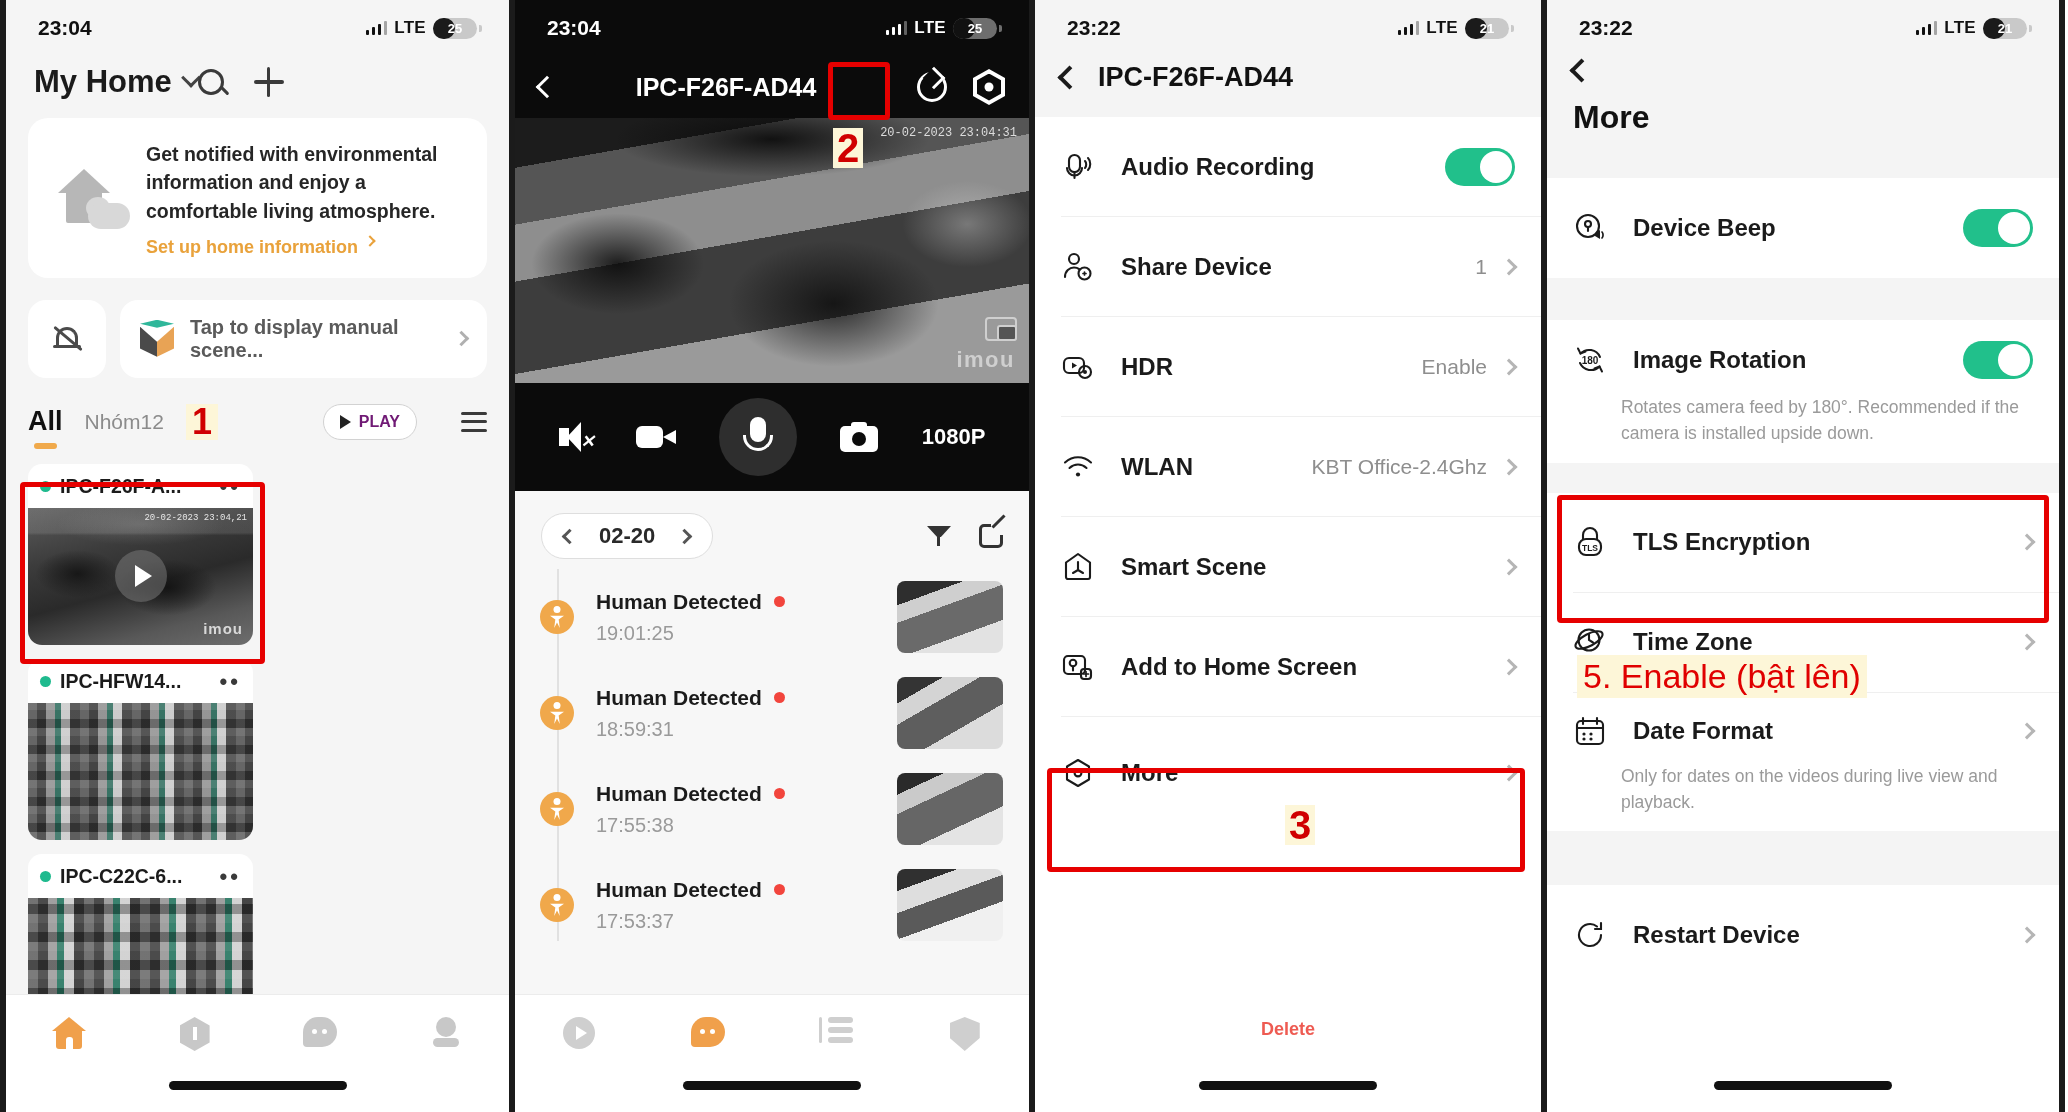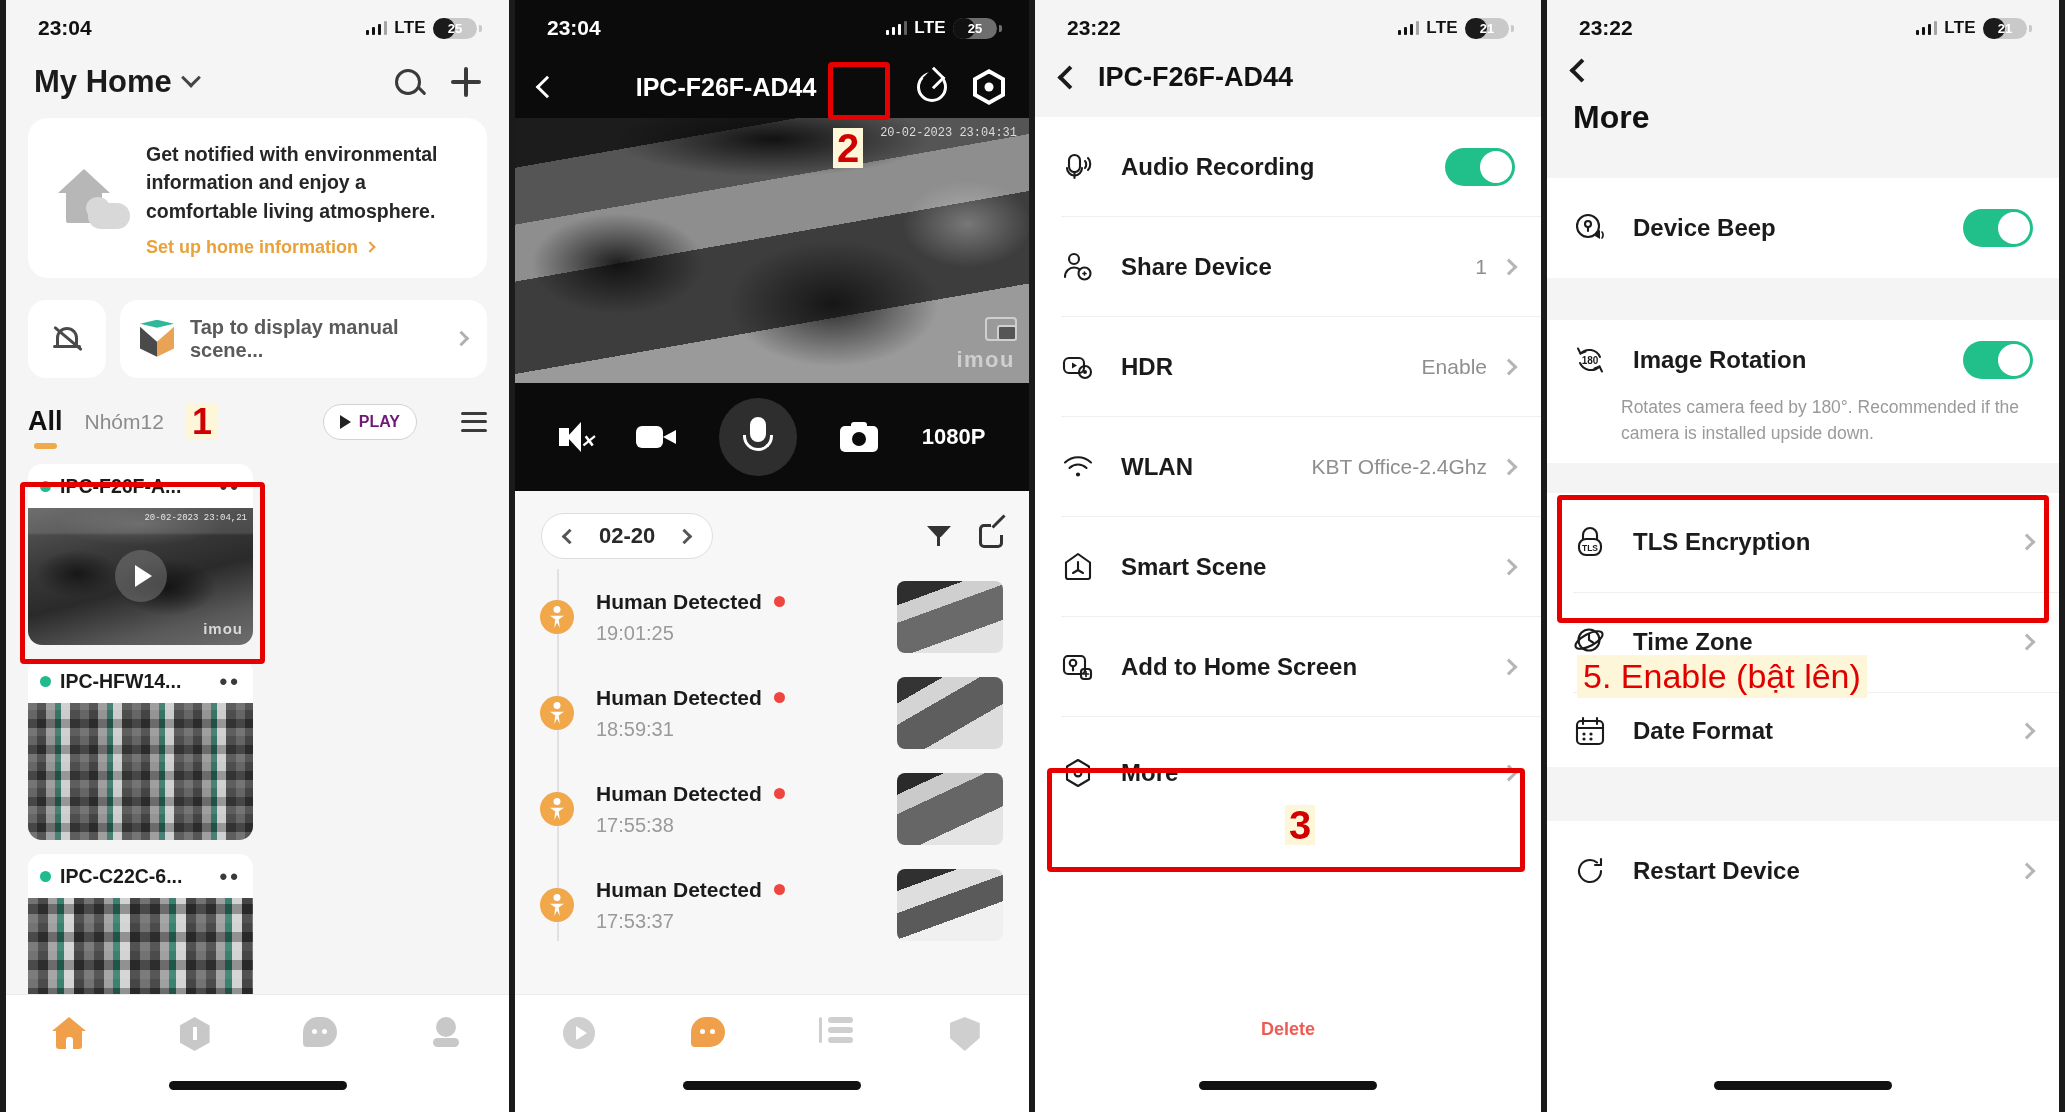--- a/index.html
+++ b/index.html
@@ -43,21 +43,21 @@
     background:#c9c9c9; display:flex; align-items:center;
   }
   .batt .fill { position:absolute; left:0; top:0; bottom:0; width: 22px; background:#1b1b1b; border-radius:11px;}
   .batt .num { position:relative; width:100%; text-align:center; font-size:13px; font-weight:bold; color:#fff; z-index:2;}
   .batt:after{content:""; position:absolute; right:-5px; top:7px; width:3px;height:7px;background:#c9c9c9;border-radius:0 2px 2px 0;}
   .statusbar.dark .batt { background:#6e6e6e; }
   .statusbar.dark .batt:after{background:#6e6e6e;}
   .statusbar.dark .batt .fill { background:#111; }
 
   
-  .p1-header { display:flex; align-items:center; justify-content:space-between; padding: 8px 28px 18px; }
+  .p1-header { display:flex; align-items:center; padding: 8px 28px 18px; }
   .home-title { display:flex; align-items:center; gap: 12px; font-size: 31px; font-weight:bold; color:#1b1b1b;}
   .chev-dn { width:14px; height:14px; border-right:3px solid #444; border-bottom:3px solid #444; transform: rotate(45deg) translate(-3px,-3px); }
   .p1-header-icons { display:flex; align-items:center; gap: 30px; }
   .ico-search { width:26px; height:26px; border:3px solid #3a3a3a; border-radius:50%; position:relative;}
   .ico-search:after{content:""; position:absolute; width:11px;height:3px;background:#3a3a3a;right:-9px;bottom:0px;transform:rotate(45deg);border-radius:2px;}
   .ico-plus { width:30px;height:30px; position:relative;}
   .ico-plus:before,.ico-plus:after{content:"";position:absolute;background:#3a3a3a;border-radius:2px;}
   .ico-plus:before{left:0;top:13px;width:30px;height:3.5px;}
   .ico-plus:after{top:0;left:13px;height:30px;width:3.5px;}
 
@@ -65,21 +65,21 @@
     margin: 0 22px; background:#fff; border-radius: 20px;
     display:flex; align-items:center; gap:10px; padding: 22px 18px 20px 22px;
   }
   .promo-illus { width: 86px; height: 72px; flex:none; position:relative; }
   .promo-illus .roof{position:absolute;left:8px;top:6px;width:0;height:0;border-left:26px solid transparent;border-right:26px solid transparent;border-bottom:24px solid #b7b7b7;}
   .promo-illus .body{position:absolute;left:16px;top:28px;width:36px;height:32px;background:#b7b7b7;border-radius:2px;}
   .promo-illus .cloud{position:absolute;right:6px;bottom:6px;width:42px;height:26px;background:#d8d8d8;border-radius:14px;}
   .promo-illus .cloud2{position:absolute;right:26px;bottom:16px;width:24px;height:22px;background:#d8d8d8;border-radius:50%;}
   .promo-text { flex:1; }
   .promo-text p { font-size: 19.5px; line-height: 1.45; color:#262626; font-weight:600;}
-  .promo-link { margin-top: 12px; font-size: 18px; color:#e9a23b; font-weight:600; display:flex; align-items:center; gap:8px;}
+  .promo-link { margin-top: 12px; font-size: 18px; color:#e9a23b; font-weight:600; display:flex; gap:8px;}
   .mini-chev { width:8px;height:8px;border-right:2.5px solid currentColor;border-top:2.5px solid currentColor;transform:rotate(45deg);}
 
   .scene-row { display:flex; gap: 14px; padding: 22px 22px 0; }
   .scene-mute { width: 78px; height: 78px; background:#fff; border-radius:18px; display:flex;align-items:center;justify-content:center;}
   .bell-off { position:relative; width:30px;height:30px;}
   .bell-off .b{position:absolute;left:4px;top:3px;width:22px;height:20px;border:3px solid #4a4a4a;border-bottom:none;border-radius:11px 11px 0 0;}
   .bell-off .b2{position:absolute;left:1px;top:21px;width:28px;height:3px;background:#4a4a4a;border-radius:2px;}
   .bell-off .slash{position:absolute;left:-2px;top:13px;width:36px;height:3px;background:#4a4a4a;transform:rotate(40deg);border-radius:2px;}
   .scene-card { flex:1; height:78px; background:#fff; border-radius:18px; display:flex; align-items:center; gap:16px; padding: 0 20px; }
   .cube { width:34px;height:38px;flex:none;position:relative;}
@@ -779,20 +779,21 @@
                 <path d="M10 4v6M24 4v6M4 14h26"></path>
               <circle cx="11" cy="20" r="1.6" fill="#1b1b1b" stroke="none"></circle>
                 <circle cx="18" cy="20" r="1.6" fill="#1b1b1b" stroke="none"></circle>
               <circle cx="11" cy="25" r="1.6" fill="#1b1b1b" stroke="none"></circle>
                 <circle cx="18" cy="25" r="1.6" fill="#1b1b1b" stroke="none"></circle>
             </svg>
           </span>
           <span class="set-lbl">Date Format</span>
           <span class="set-chev"></span>
         </div>
+        <div class="sub">Only for dates on the videos during live view and playback.</div>
       </div>
 
       <div class="set-gap" style="height:54px;"></div>
 
       <div class="set-row" style="border-bottom:none;">
         <span class="set-ic svgic">
           <svg viewBox="0 0 34 34" fill="none" stroke="#1b1b1b" stroke-width="2.1" stroke-linecap="round">
             <path d="M28 17a11 11 0 1 1-4-8.5"></path>
               <path d="M28 5v6h-6"></path>
           </svg>

